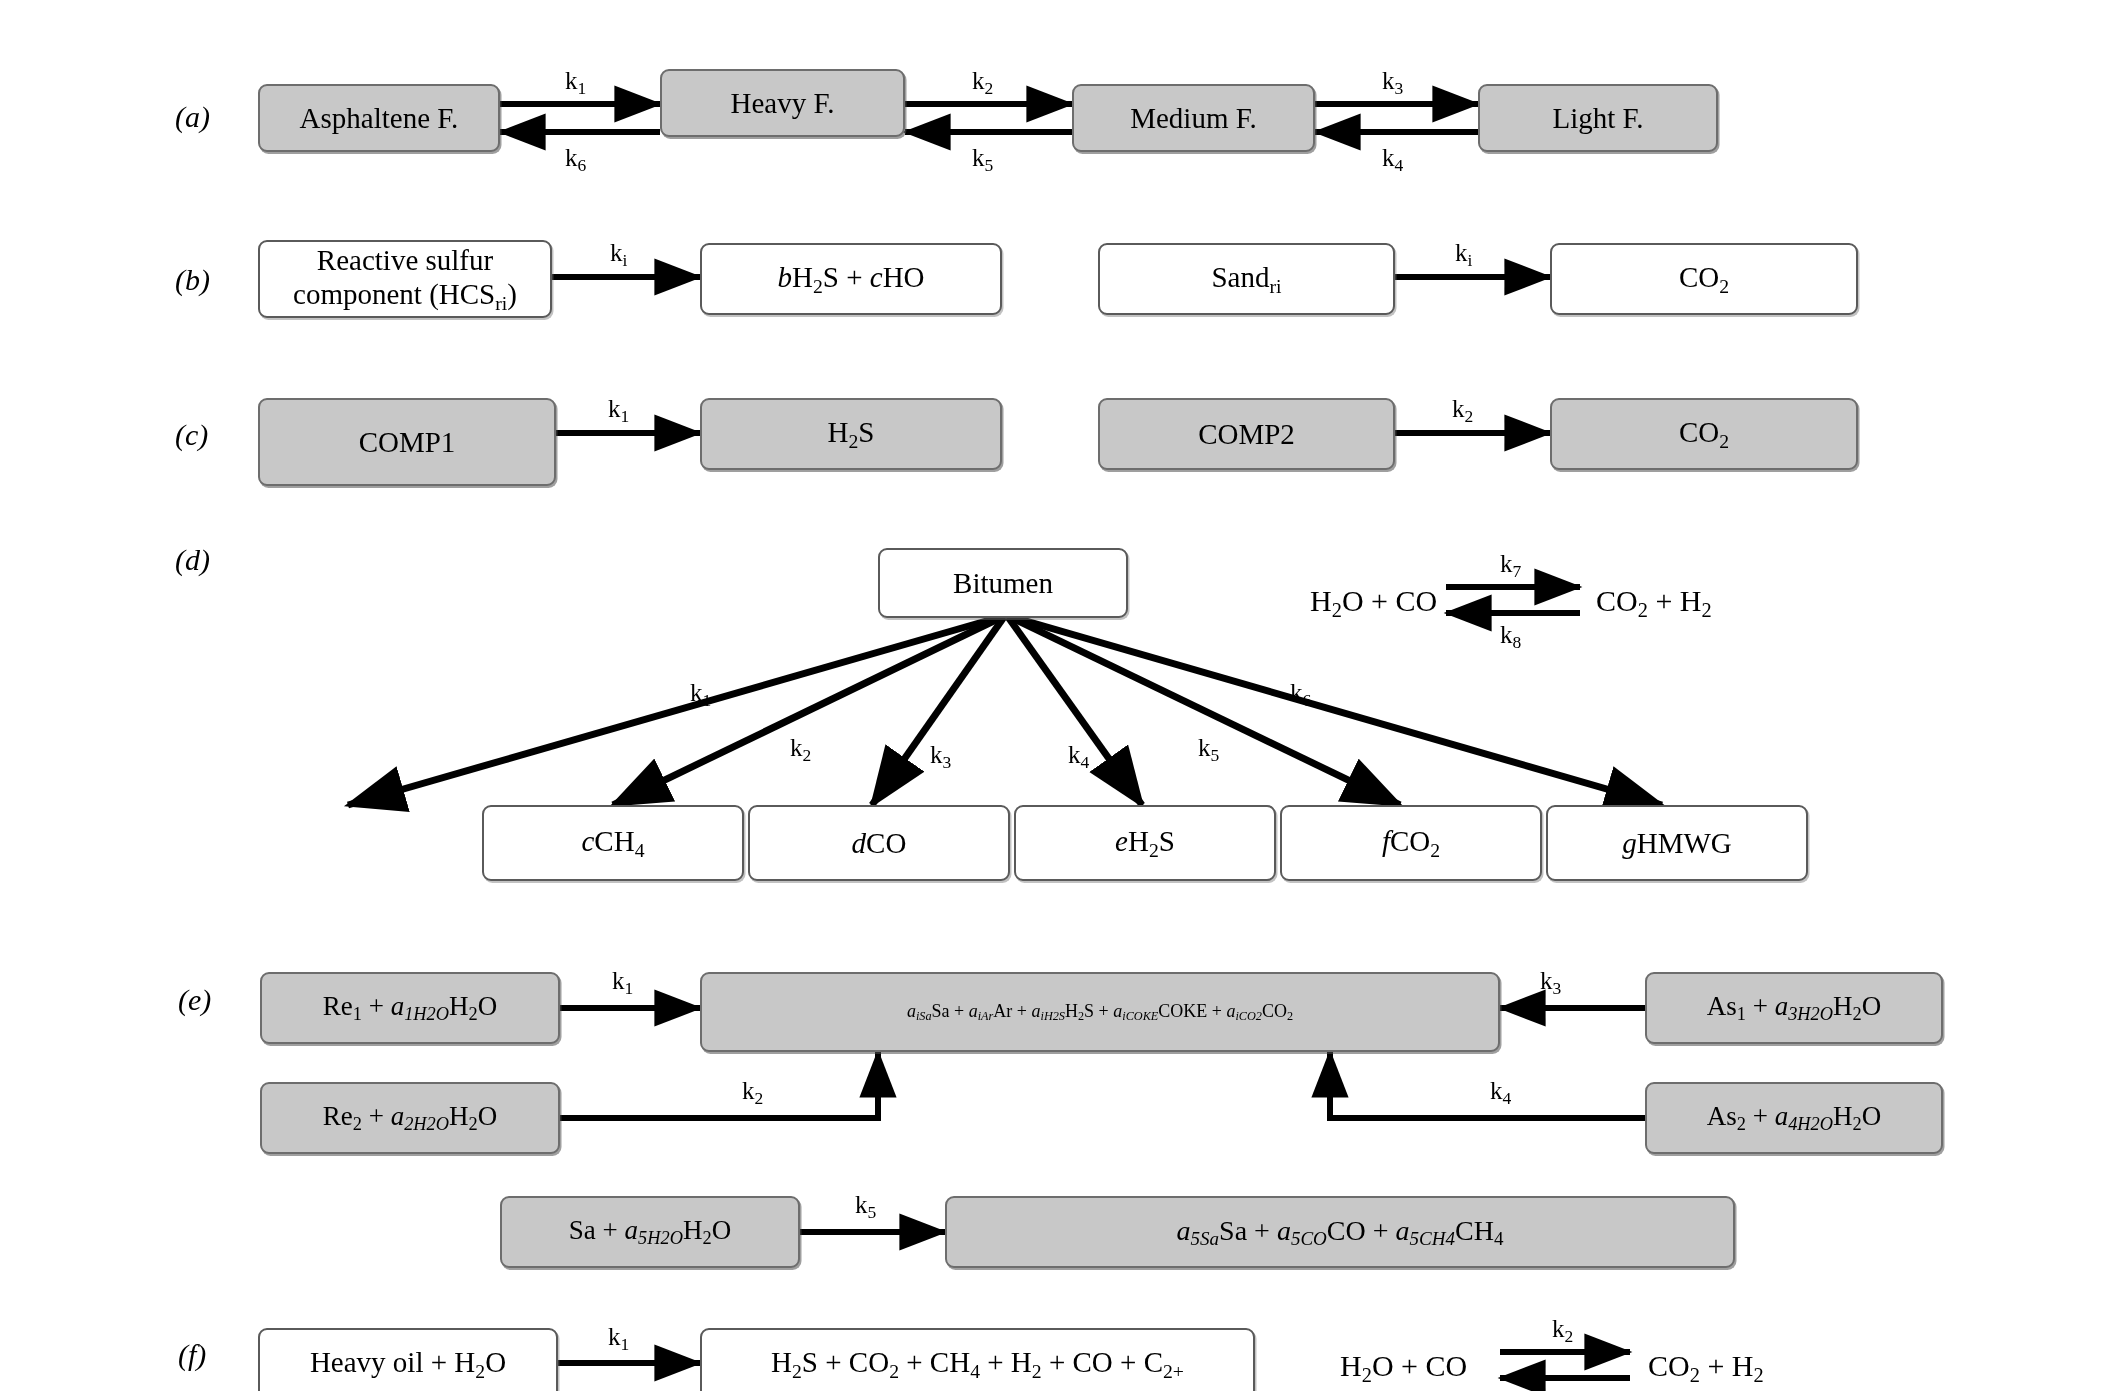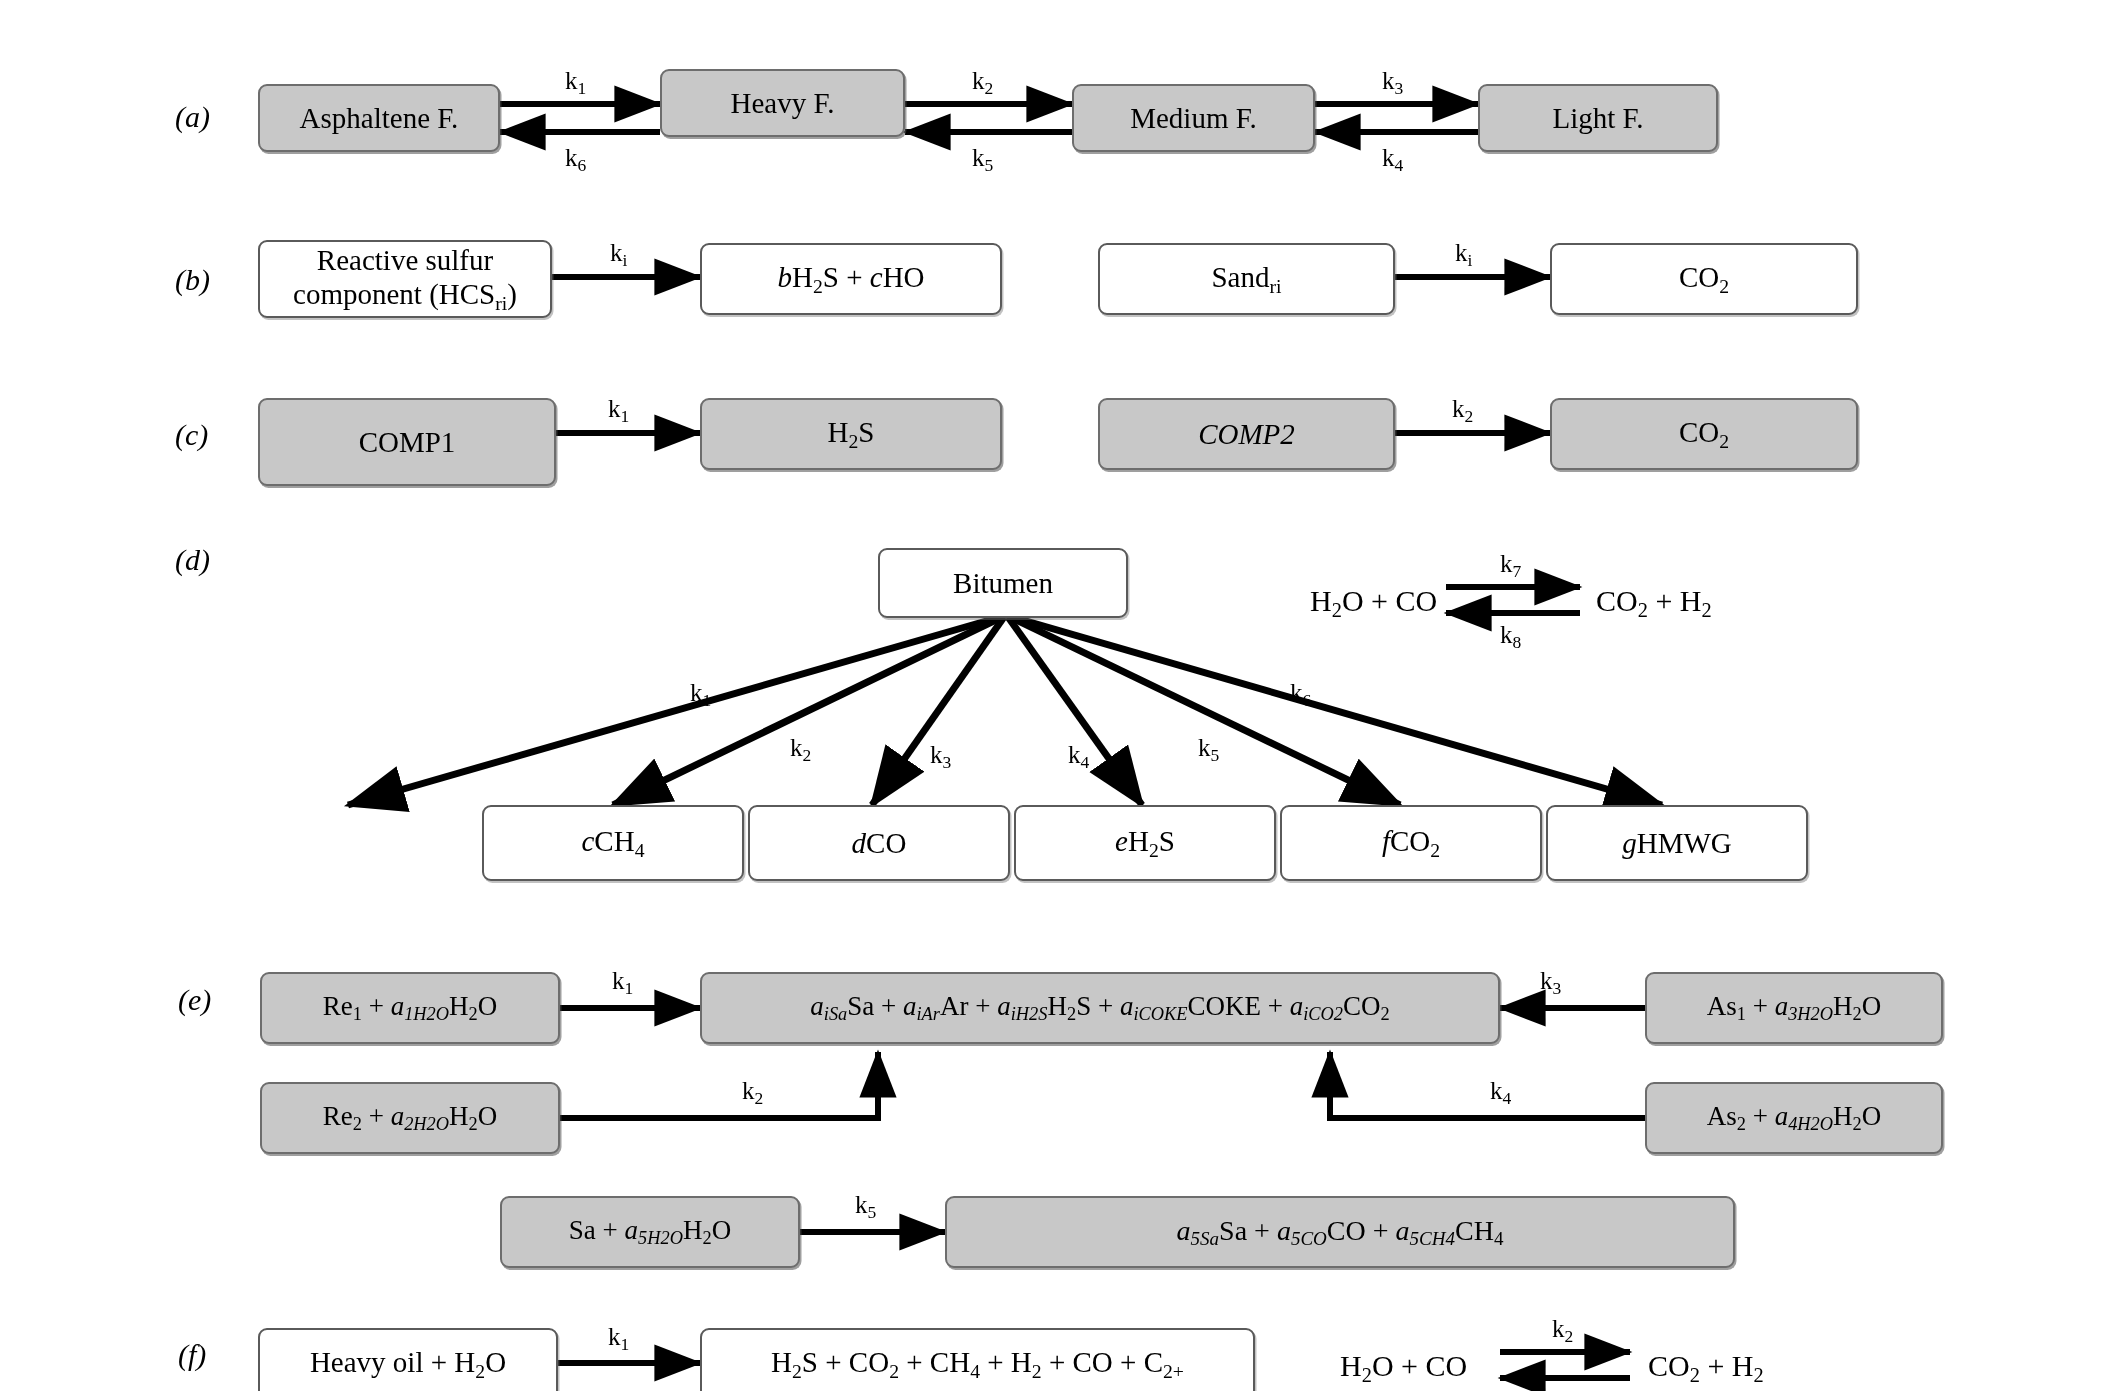--- a/index.html
+++ b/index.html
@@ -157,21 +157,21 @@
   <div class="k" style="left:1455px;top:240px;">k<sub>i</sub></div>
 
   <div class="plabel" style="left:175px;top:420px;">(c)</div>
 
   <div class="box gray" style="left:258px;top:398px;width:298px;height:88px;">
     <span>COMP1</span>
   </div>
   <div class="box gray" style="left:700px;top:398px;width:302px;height:72px;">
     <span>H<sub>2</sub>S</span>
   </div>
-  <div class="box gray" style="left:1098px;top:398px;width:297px;height:72px;font-style:italic;">
+  <div class="box gray" style="left:1098px;top:398px;width:297px;height:72px;">
     <span>COMP2</span>
   </div>
   <div class="box gray" style="left:1550px;top:398px;width:308px;height:72px;">
     <span>CO<sub>2</sub></span>
   </div>
 
   <div class="k" style="left:608px;top:396px;">k<sub>1</sub></div>
   <div class="k" style="left:1452px;top:396px;">k<sub>2</sub></div>
 
   <div class="plabel" style="left:175px;top:545px;">(d)</div>
@@ -207,21 +207,21 @@
   <div class="box white" style="left:1546px;top:805px;width:262px;height:76px;">
     <span><i>g</i>HMWG</span>
   </div>
 
   <div class="plabel" style="left:178px;top:985px;">(e)</div>
 
   <div class="box gray small" style="left:260px;top:972px;width:300px;height:72px;">
     <span>Re<sub>1</sub> + <i>a</i><span class="itsub">1H2O</span>H<sub>2</sub>O</span>
   </div>
 
-  <div class="box gray" style="left:700px;top:972px;width:800px;height:72px;font-size:27px;">
+  <div class="box gray" style="left:700px;top:972px;width:800px;height:80px;font-size:18px;">
     <span><i>a</i><span class="itsub">iSa</span>Sa + <i>a</i><span class="itsub">iAr</span>Ar + <i>a</i><span class="itsub">iH2S</span>H<sub>2</sub>S + <i>a</i><span class="itsub">iCOKE</span>COKE + <i>a</i><span class="itsub">iCO2</span>CO<sub>2</sub></span>
   </div>
 
   <div class="box gray small" style="left:1645px;top:972px;width:298px;height:72px;">
     <span>As<sub>1</sub> + <i>a</i><span class="itsub">3H2O</span>H<sub>2</sub>O</span>
   </div>
 
   <div class="box gray small" style="left:260px;top:1082px;width:300px;height:72px;">
     <span>Re<sub>2</sub> + <i>a</i><span class="itsub">2H2O</span>H<sub>2</sub>O</span>
   </div>

